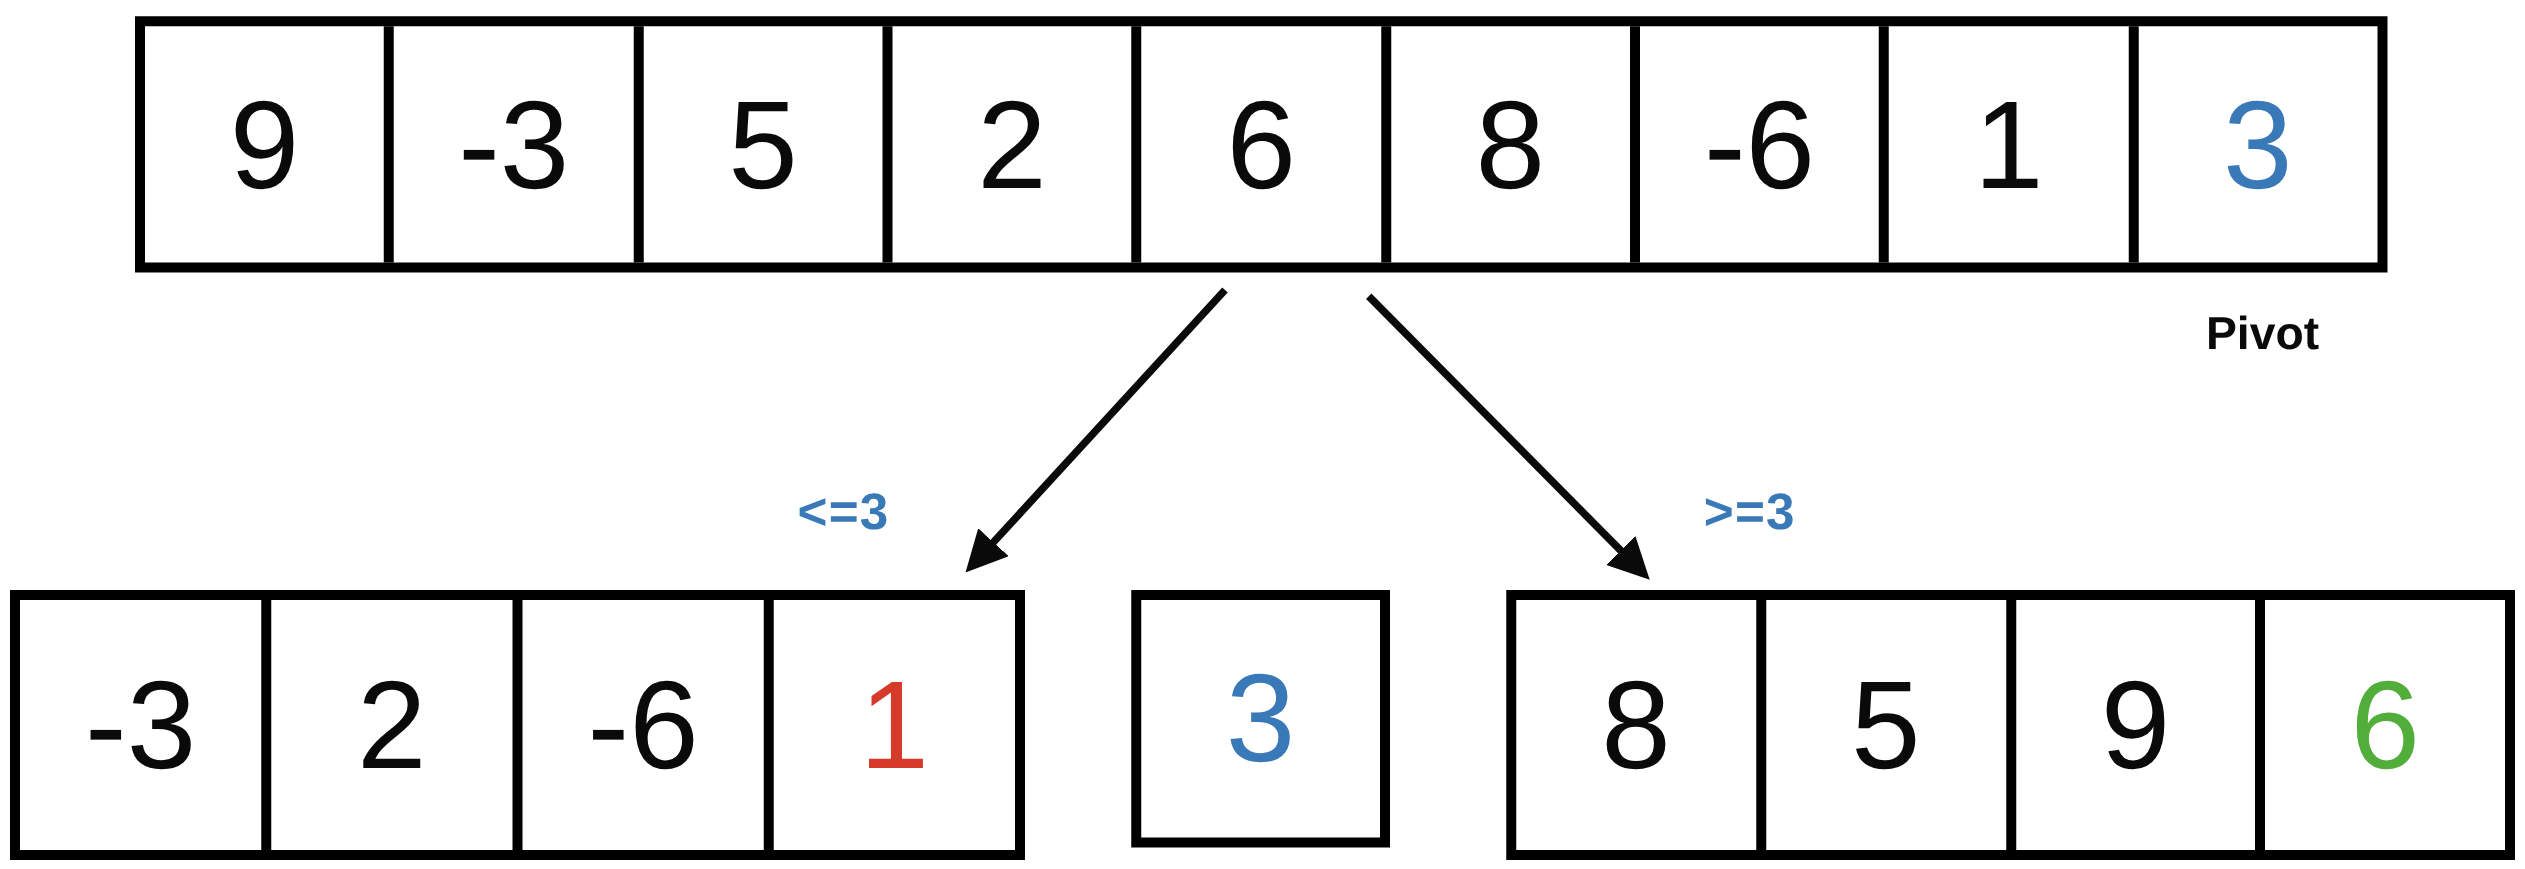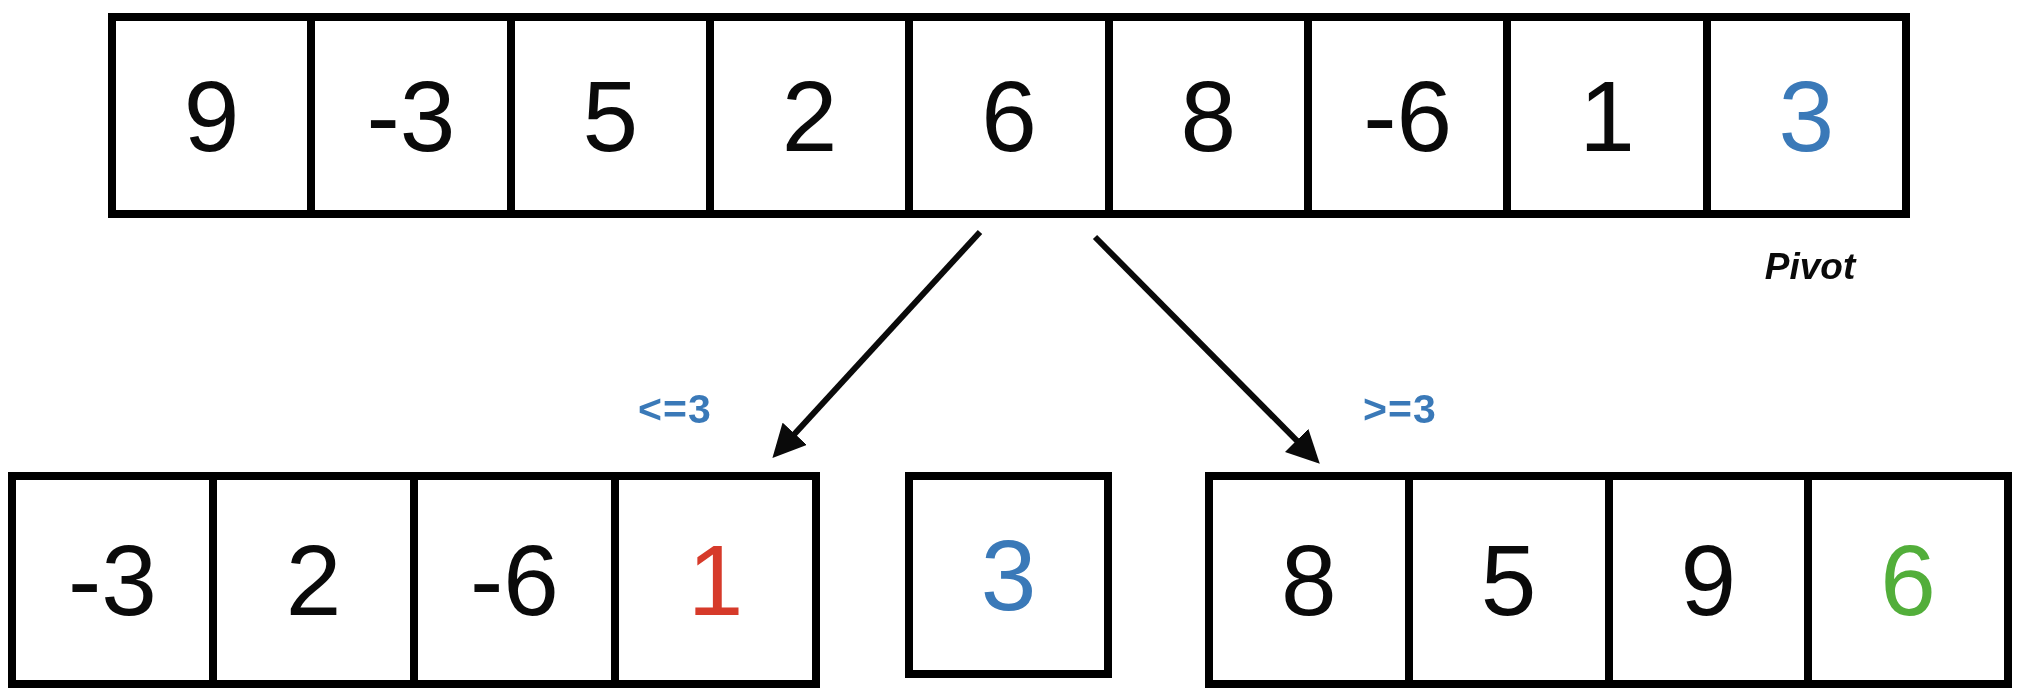--- a/index.html
+++ b/index.html
@@ -43,21 +43,20 @@
 
   .pivot-label {
     position: absolute;
     left: 1745px;
     top: 246px;
     width: 130px;
     text-align: center;
     font-size: 37px;
     font-weight: 700;
     color: #0a0a0a;
-    font-style: italic;
   }
   .cond-label {
     position: absolute;
     font-size: 41px;
     font-weight: 700;
     letter-spacing: 1px;
   }
   .cond-left  { left: 638px;  top: 386px; }
   .cond-right { left: 1363px; top: 386px; }
 

